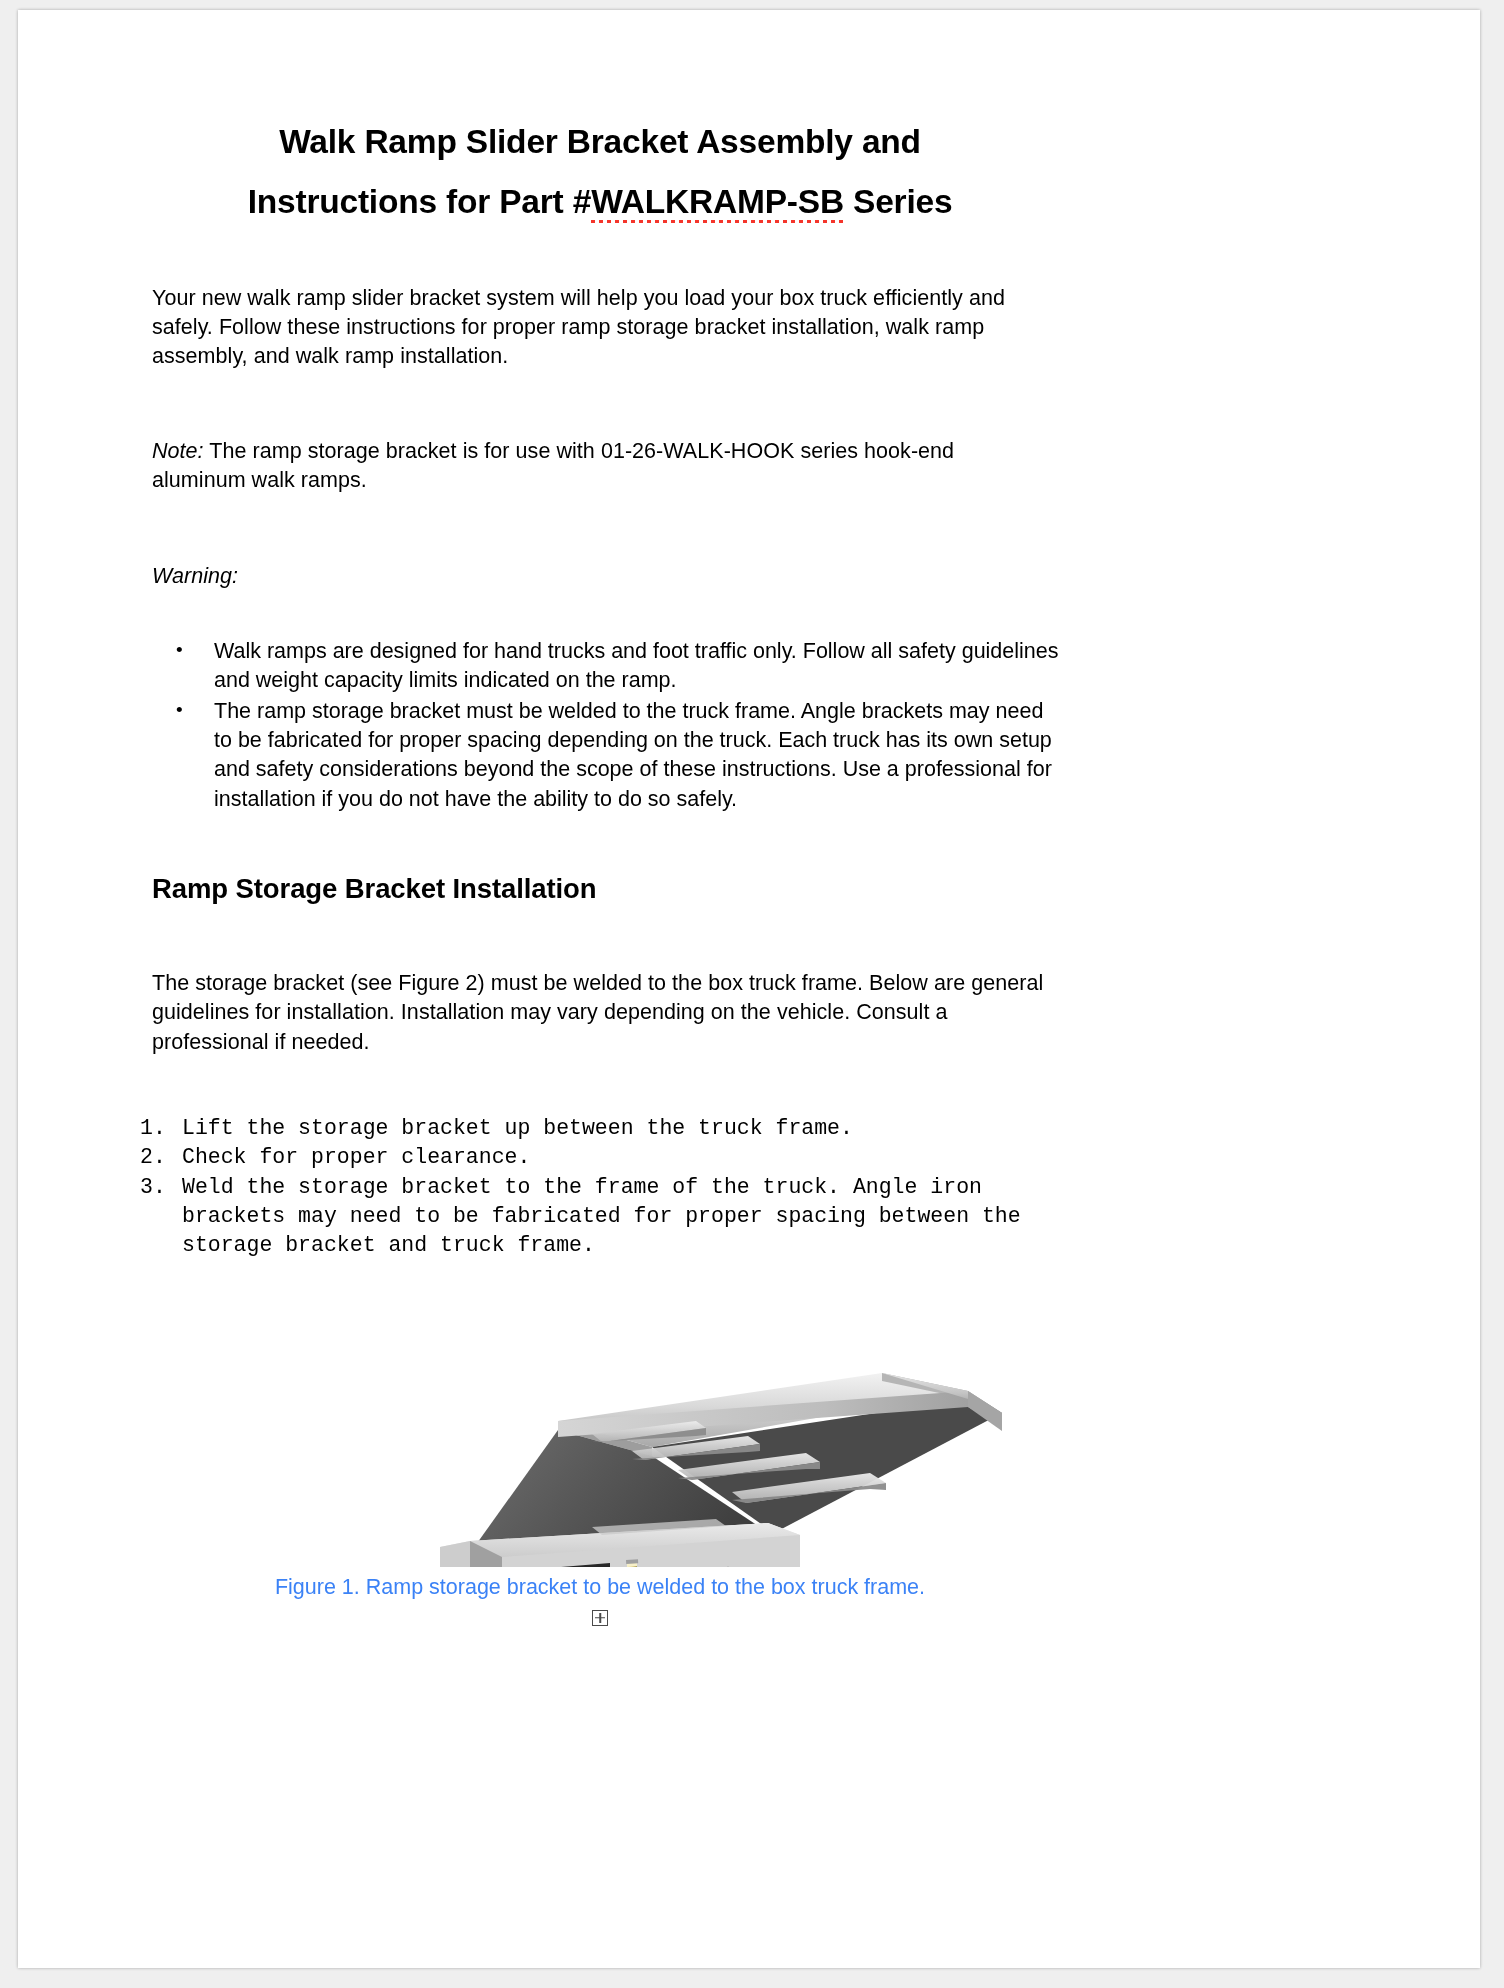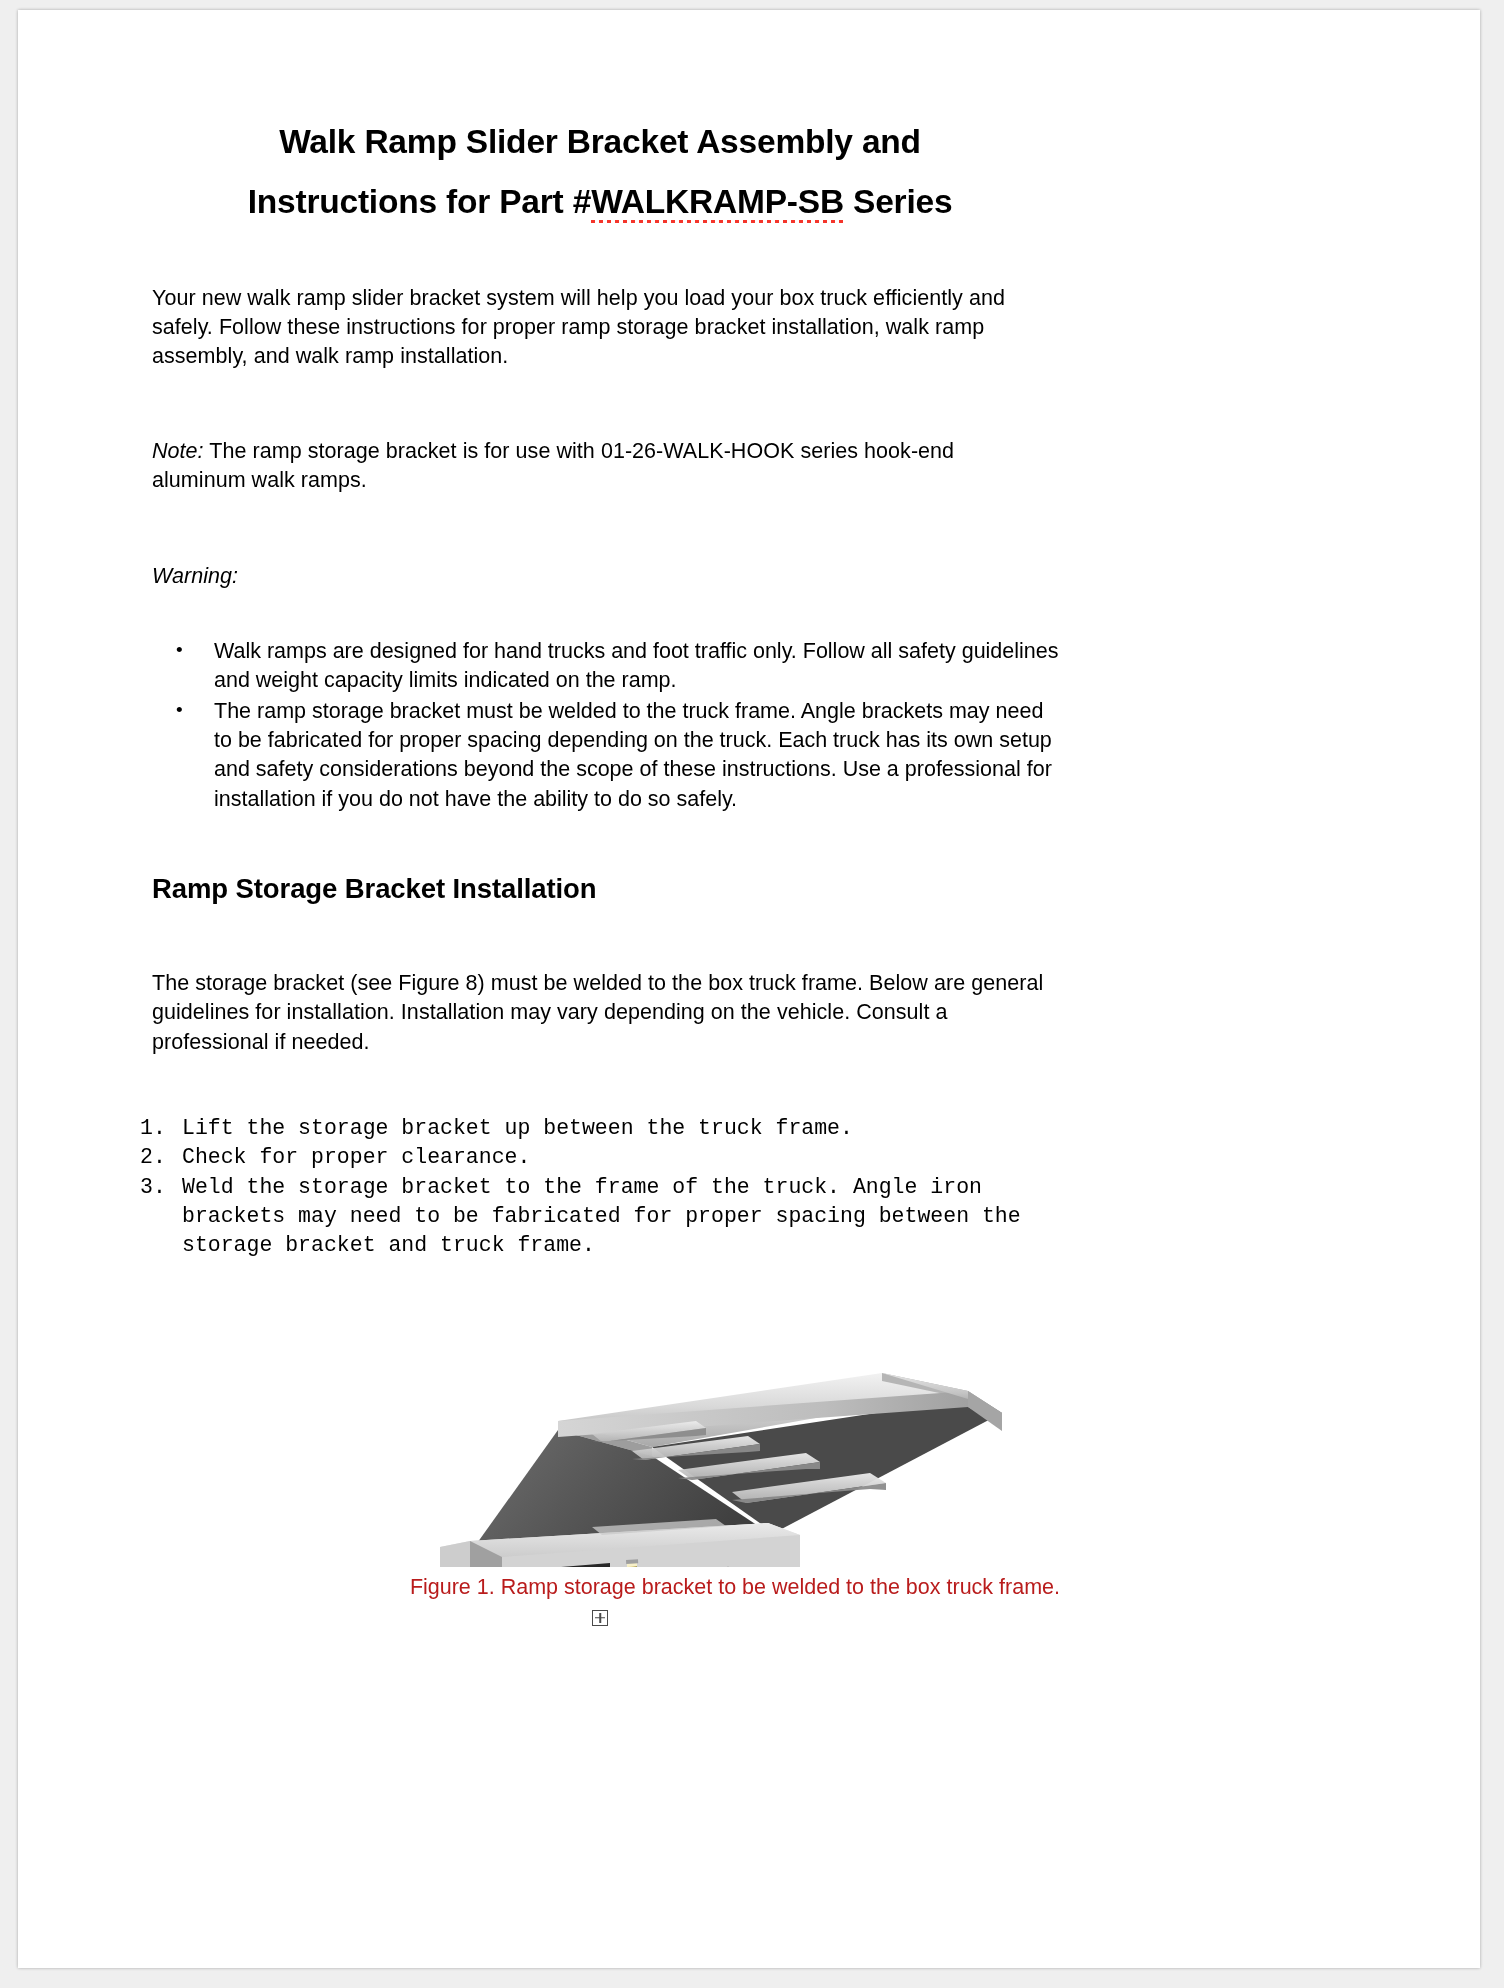--- a/index.html
+++ b/index.html
@@ -146,22 +146,22 @@
   }
   .figure-image-wrap {
     position: relative;
     width: 920px;
     height: 272px;
     margin: 0 auto;
   }
   .figure-caption {
     font-size: 21.5px;
     line-height: 1.35;
-    text-align: right;
-    color: #b91c1c;
+    text-align: center;
+    color: #3b82f6;
     margin: 0;
     padding-top: 6px;
   }
   .anchor-mark {
     display: block;
     margin: 8px auto 0 auto;
     width: 16px;
     height: 16px;
     position: relative;
   }
@@ -211,21 +211,21 @@
         <li>Walk ramps are designed for hand trucks and foot traffic only. Follow all safety guidelines and weight capacity limits indicated on the ramp.</li>
         <li>The ramp storage bracket must be welded to the truck frame. Angle brackets may need to be fabricated for proper spacing depending on the truck. Each truck has its own setup and safety considerations beyond the scope of these instructions. Use a professional for installation if you do not have the ability to do so safely.</li>
       </ul>
 
       <div class="gap-6"></div>
 
       <h2 class="section-heading">Ramp Storage Bracket Installation</h2>
 
       <div class="gap-5"></div>
 
-      <p class="para">The storage bracket (see Figure 8) must be welded to the box truck frame. Below are general guidelines for installation. Installation may vary depending on the vehicle. Consult a professional if needed.</p>
+      <p class="para">The storage bracket (see Figure 2) must be welded to the box truck frame. Below are general guidelines for installation. Installation may vary depending on the vehicle. Consult a professional if needed.</p>
 
       <div class="gap-8"></div>
 
       <ol class="numbers">
         <li>Lift the storage bracket up between the truck frame.</li>
         <li>Check for proper clearance.</li>
         <li>Weld the storage bracket to the frame of the truck. Angle iron brackets may need to be fabricated for proper spacing between the storage bracket and truck frame.</li>
       </ol>
 
       <div class="gap-4"></div>

